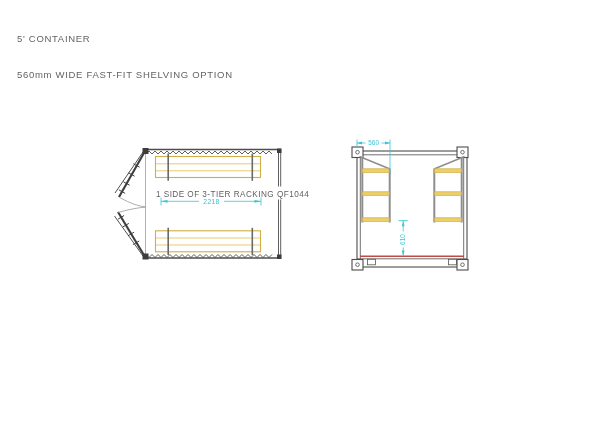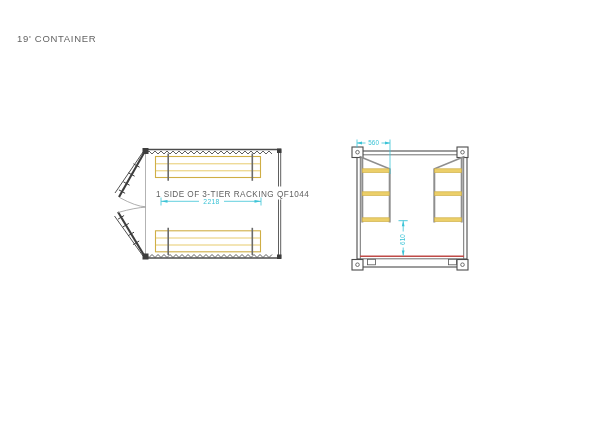--- a/index.html
+++ b/index.html
@@ -30,21 +30,22 @@
   .cy{stroke:var(--cyan);fill:none;}
   .cyf{fill:var(--cyan);stroke:none;}
   .shelfrect{fill:var(--shelf);stroke:var(--shelf-border);stroke-width:0.7;}
 </style>
 </head>
 <body>
 
 <div class="page">
 
   <div class="title-block">
-    <div>19' CONTAINER</div>
+    <div>5' CONTAINER</div>
+    <div>560mm WIDE FAST-FIT SHELVING OPTION</div>
   </div>
 
   <svg width="600" height="426" viewBox="0 0 600 426">
 
     <g>
 
       <g>
 
         <line class="wall" x1="144" y1="149.5" x2="281" y2="149.5" stroke-width="1.3"></line>
         <path class="wall" stroke-width="0.9" d="M146,154 l3,-3 l3,3 l3,-3 l3,3 l3,-3 l3,3 l3,-3 l3,3 l3,-3 l3,3 l3,-3 l3,3 l3,-3 l3,3 l3,-3 l3,3 l3,-3 l3,3 l3,-3 l3,3 l3,-3 l3,3 l3,-3 l3,3 l3,-3 l3,3 l3,-3 l3,3 l3,-3 l3,3 l3,-3 l3,3 l3,-3 l3,3 l3,-3 l3,3 l3,-3 l3,3 l3,-3 l3,3 l3,-3 l3,3"></path>

